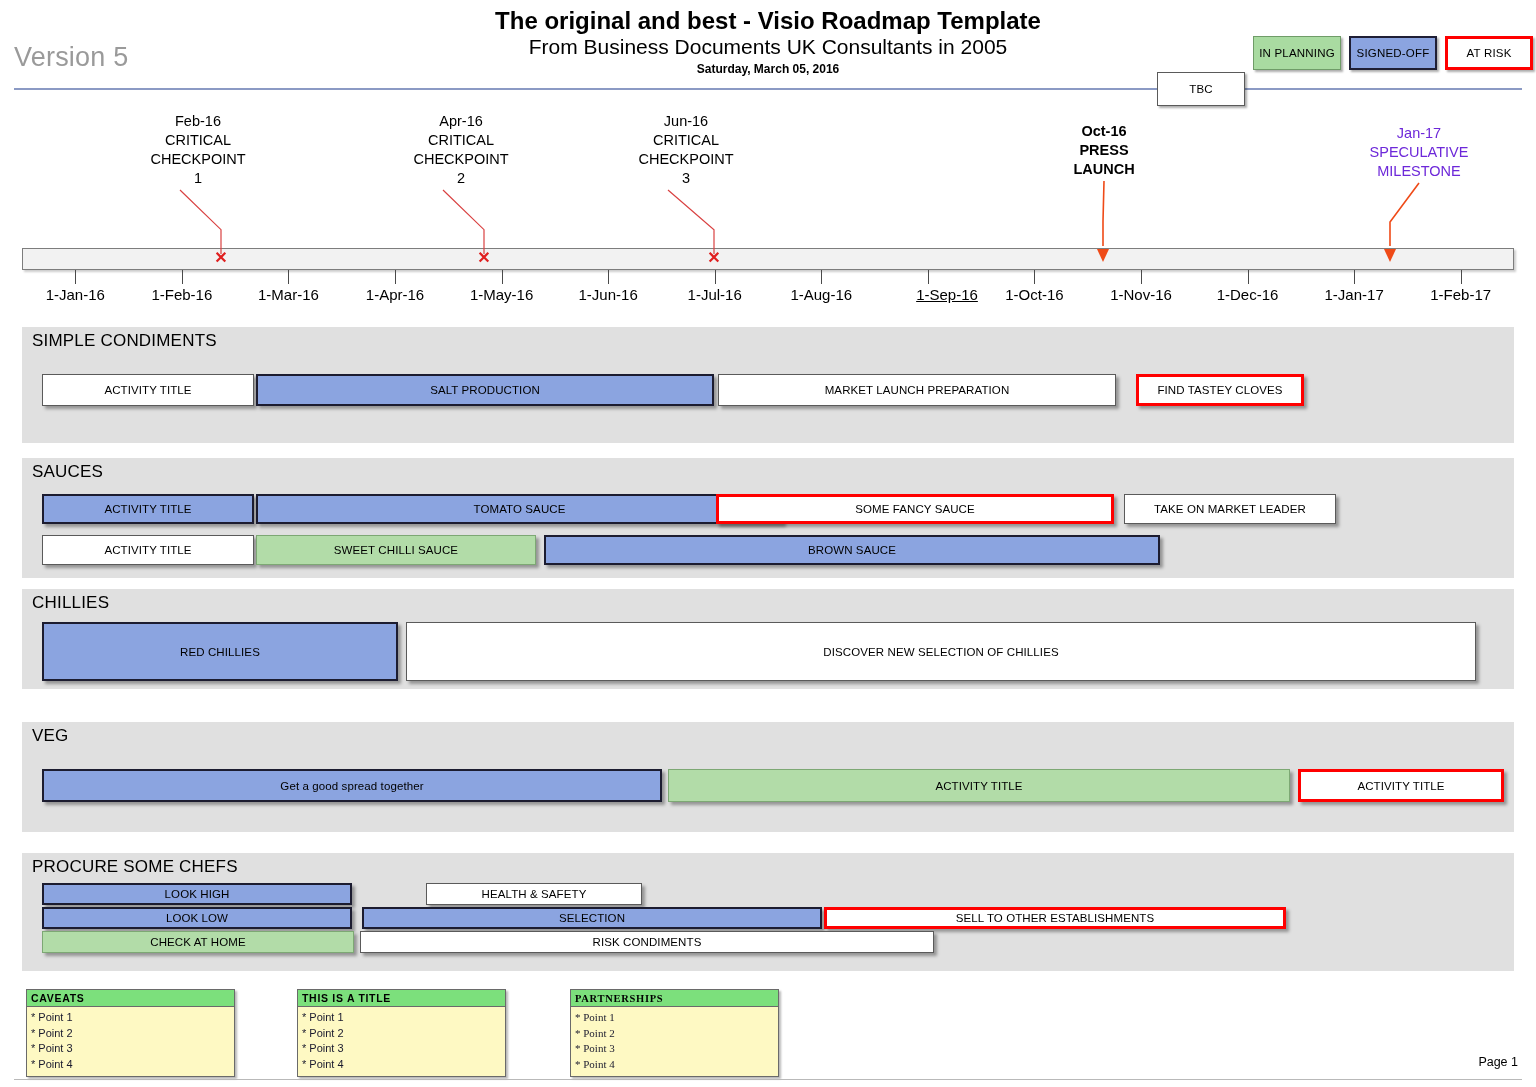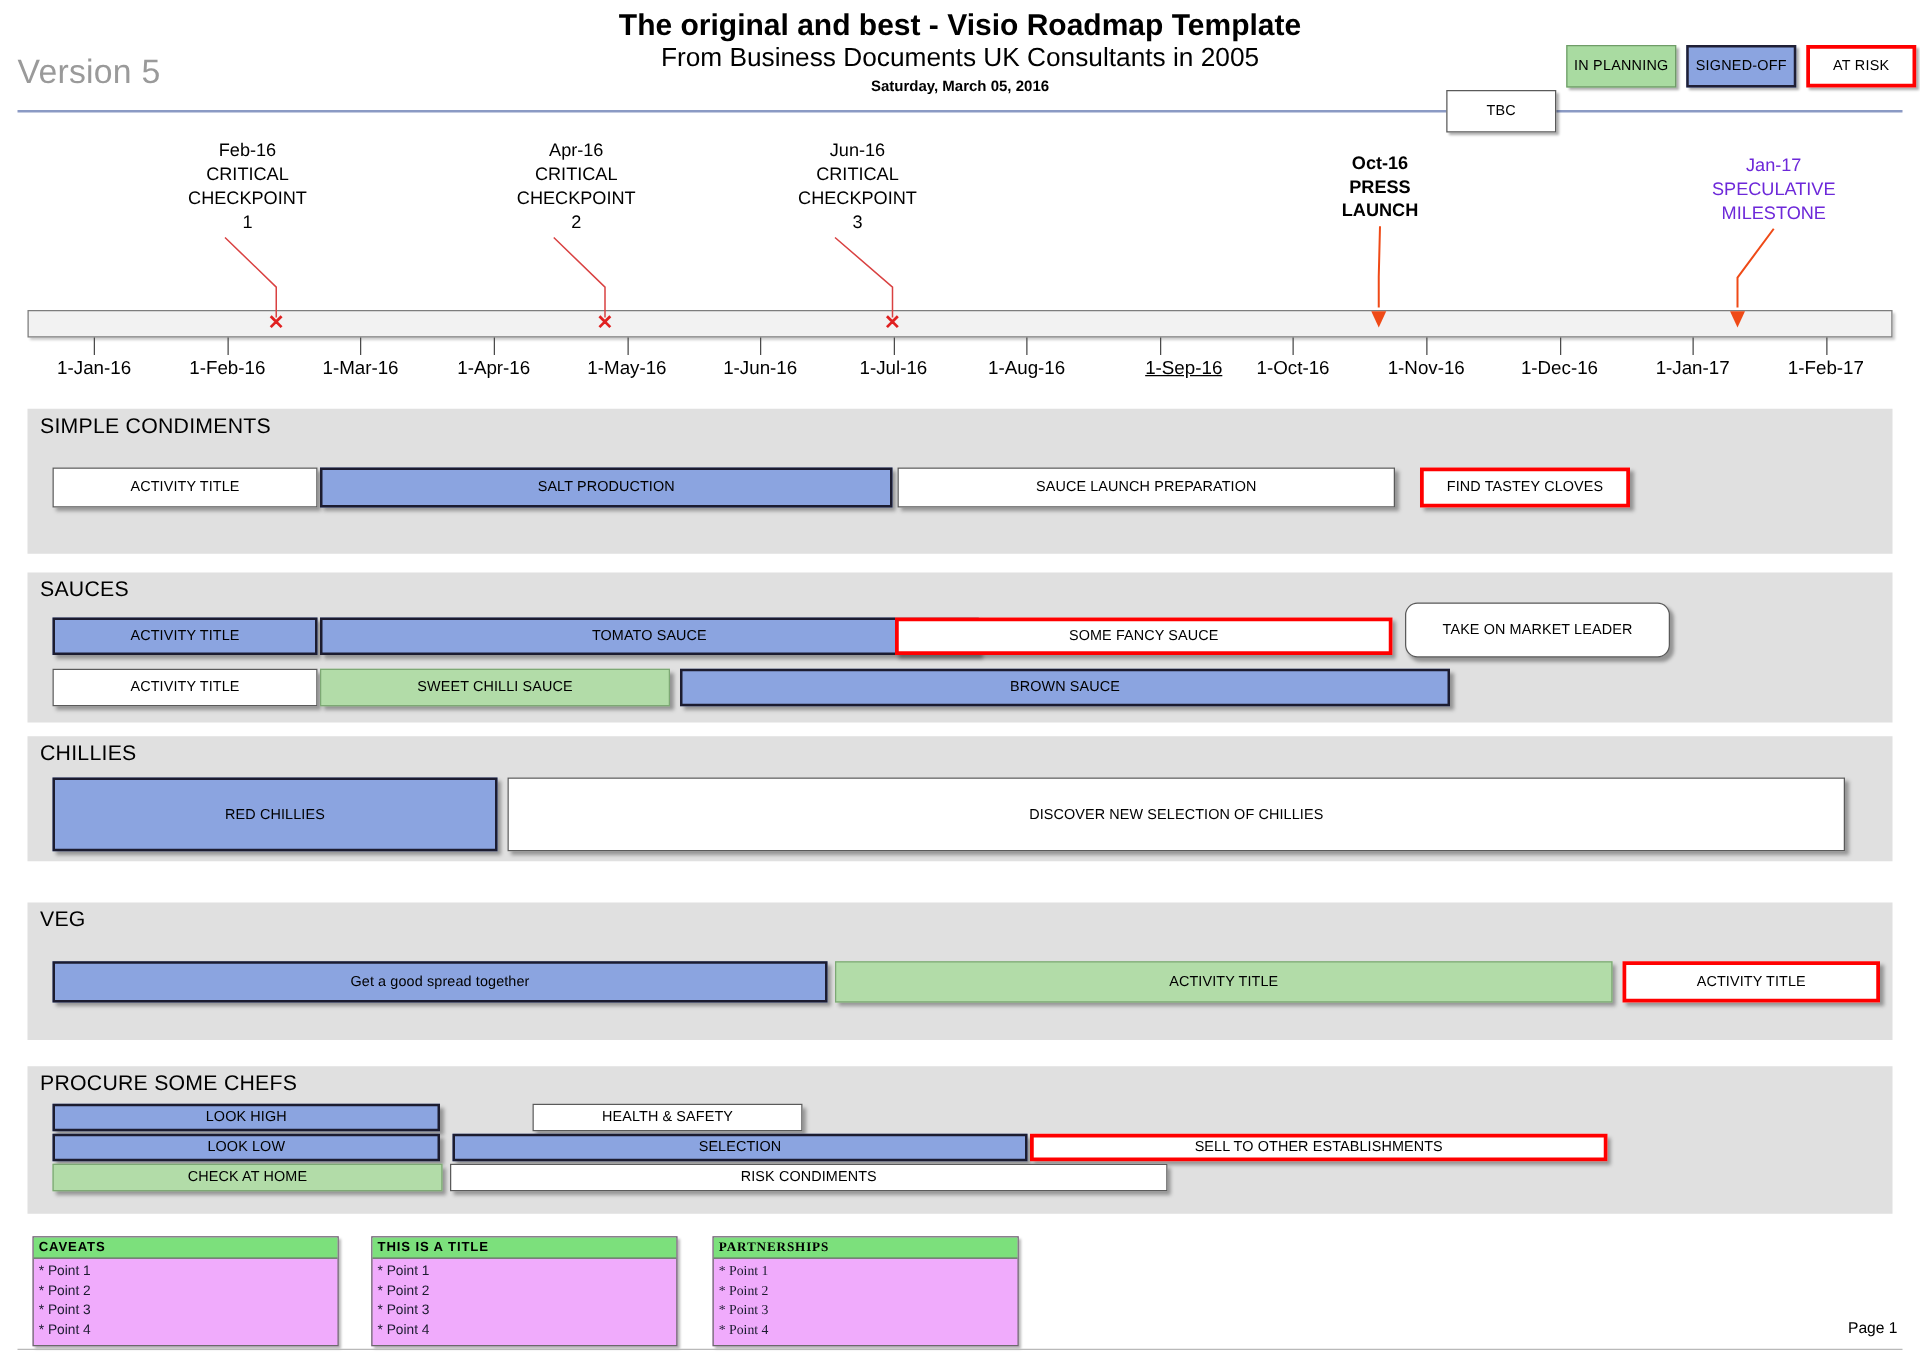--- a/index.html
+++ b/index.html
@@ -178,23 +178,23 @@
   .bar.sty-risk {
     background: #ffffff;
     border: 3px solid #ff0000;
     box-shadow: 3px 3px 3px rgba(0,0,0,0.34);
   }
 
   
   .note {
     position: absolute;
     top: 989px;
-    width: 245px;
+    width: 209px;
     height: 88px;
-    background: #f0abfc;
+    background: #fef9c3;
     border: 1px solid #6a6a6a;
     box-sizing: border-box;
     box-shadow: 2px 2px 2px rgba(0,0,0,0.28);
   }
   .note-head {
     height: 17px;
     background: #7ce07c;
     border-bottom: 1px solid #6a6a6a;
     display: flex;
     align-items: center;
@@ -317,38 +317,38 @@
 <div id="lanes-root">
     <div class="lane" style="top: 327px; height: 116px;">
       <div class="lane-title">SIMPLE CONDIMENTS</div>
       <div class="bar sty-tbc" style="left: 20px; width: 212px; top: 47px; height: 32px;">
         <span>ACTIVITY TITLE</span>
       </div>
       <div class="bar sty-signed" style="left: 234px; width: 458px; top: 47px; height: 32px;">
         <span>SALT PRODUCTION</span>
       </div>
       <div class="bar sty-tbc" style="left: 696px; width: 398px; top: 47px; height: 32px;">
-        <span>SAUCE LAUNCH PREPARATION</span>
+        <span>MARKET LAUNCH PREPARATION</span>
       </div>
       <div class="bar sty-risk" style="left: 1114px; width: 168px; top: 47px; height: 32px;">
         <span>FIND TASTEY CLOVES</span>
       </div>
     </div>
     <div class="lane" style="top: 458px; height: 120px;">
       <div class="lane-title">SAUCES</div>
       <div class="bar sty-signed" style="left: 20px; width: 212px; top: 36px; height: 30px;">
         <span>ACTIVITY TITLE</span>
       </div>
       <div class="bar sty-signed" style="left: 234px; width: 527px; top: 36px; height: 30px;">
         <span>TOMATO SAUCE</span>
       </div>
       <div class="bar sty-risk" style="left: 694px; width: 398px; top: 36px; height: 30px;">
         <span>SOME FANCY SAUCE</span>
       </div>
-      <div class="bar sty-tbc" style="left: 1102px; width: 212px; top: 24px; height: 44px; border-radius: 10px;">
+      <div class="bar sty-tbc" style="left: 1102px; width: 212px; top: 36px; height: 30px;">
         <span>TAKE ON MARKET LEADER</span>
       </div>
       <div class="bar sty-tbc" style="left: 20px; width: 212px; top: 77px; height: 30px;">
         <span>ACTIVITY TITLE</span>
       </div>
       <div class="bar sty-planning" style="left: 234px; width: 280px; top: 77px; height: 30px;">
         <span>SWEET CHILLI SAUCE</span>
       </div>
       <div class="bar sty-signed" style="left: 522px; width: 616px; top: 77px; height: 30px; justify-content: center;">
         <span>BROWN SAUCE</span>

